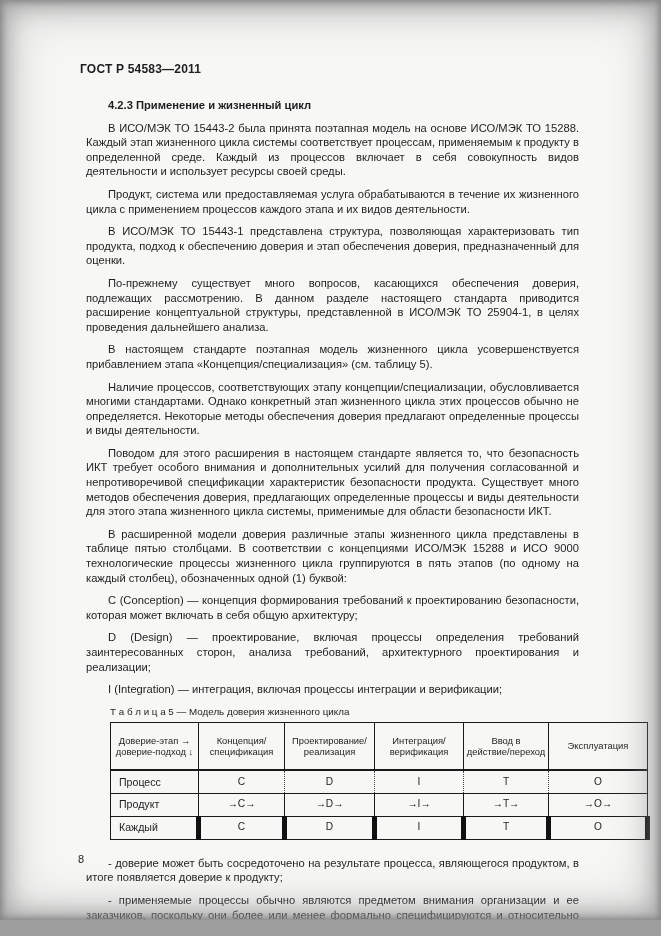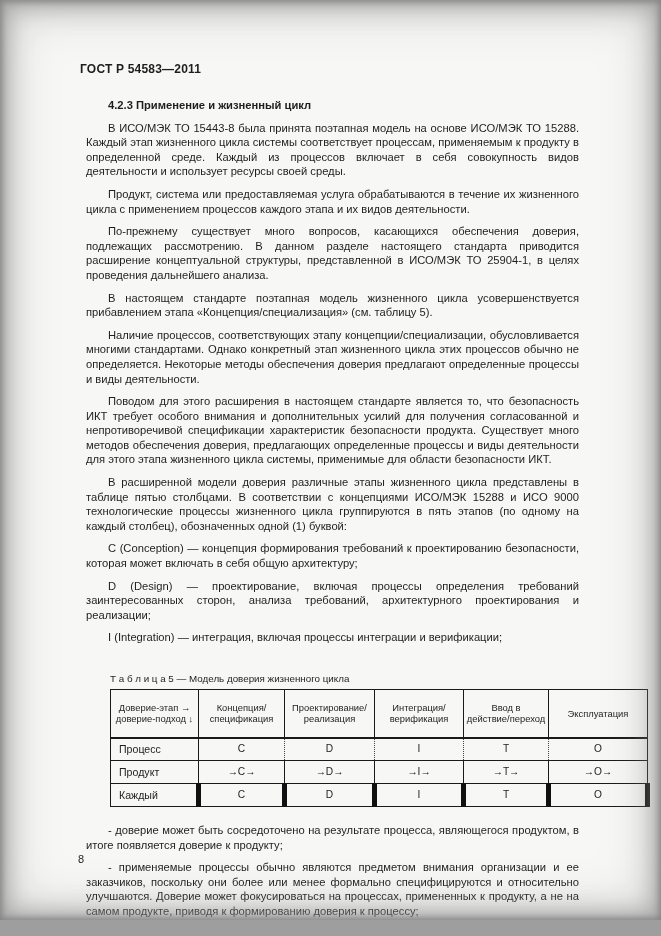--- a/index.html
+++ b/index.html
@@ -20,21 +20,21 @@
   .doc-header {
     position:absolute; left:80px; top:62px;
     font-size:12px; font-weight:700; letter-spacing:0.2px;
   }
   .content {
     position:absolute; left:78px; top:90px; width:509px;
     font-size:11.2px; line-height:14.6px; text-align:justify;
   }
   .content p { margin:8px; text-indent:22px; }
   .sec-heading { font-weight:700; text-indent:22px; margin:0; }
-  .twrap { width:537px; margin-top:28px;padding-left:32px; }
+  .twrap { width:537px; margin-top:9px;padding-left:32px; }
   .tcaption {
     font-size:9.8px; text-align:left; text-indent:0;
     margin:0 0 4px 0; line-height:12px;
   }
   table.lc {
     border-collapse:collapse; width:537px; table-layout:fixed;
     font-size:10.2px;
   }
   table.lc th, table.lc td { border:1px solid #1a1a1a; }
   table.lc th {
@@ -56,22 +56,23 @@
 </head>
 <body>
 
 <div class="scan">
   <div class="vignette"></div>
 
   <div class="doc-header">ГОСТ Р 54583—2011</div>
 
   <div class="content">
     <p class="sec-heading">4.2.3  Применение и жизненный цикл</p>
-    <p>В ИСО/МЭК ТО 15443-8 была принята поэтапная модель на основе ИСО/МЭК ТО 15288. Каждый этап жизненного цикла системы соответствует процессам, применяемым к продукту в определенной среде. Каждый из процессов включает в себя совокупность видов деятельности и использует ресурсы своей среды.</p>
+    <p>В ИСО/МЭК ТО 15443-2 была принята поэтапная модель на основе ИСО/МЭК ТО 15288. Каждый этап жизненного цикла системы соответствует процессам, применяемым к продукту в определенной среде. Каждый из процессов включает в себя совокупность видов деятельности и использует ресурсы своей среды.</p>
     <p>Продукт, система или предоставляемая услуга обрабатываются в течение их жизненного цикла с применением процессов каждого этапа и их видов деятельности.</p>
+    <p>В ИСО/МЭК ТО 15443-1 представлена структура, позволяющая характеризовать тип продукта, подход к обеспечению доверия и этап обеспечения доверия, предназначенный для оценки.</p>
     <p>По-прежнему существует много вопросов, касающихся обеспечения доверия, подлежащих рассмотрению. В данном разделе настоящего стандарта приводится расширение концептуальной структуры, представленной в ИСО/МЭК ТО 25904-1, в целях проведения дальнейшего анализа.</p>
     <p>В настоящем стандарте поэтапная модель жизненного цикла усовершенствуется прибавлением этапа «Концепция/специализация» (см. таблицу 5).</p>
     <p>Наличие процессов, соответствующих этапу концепции/специализации, обусловливается многими стандартами. Однако конкретный этап жизненного цикла этих процессов обычно не определяется. Некоторые методы обеспечения доверия предлагают определенные процессы и виды деятельности.</p>
     <p>Поводом для этого расширения в настоящем стандарте является то, что безопасность ИКТ требует особого внимания и дополнительных усилий для получения согласованной и непротиворечивой спецификации характеристик безопасности продукта. Существует много методов обеспечения доверия, предлагающих определенные процессы и виды деятельности для этого этапа жизненного цикла системы, применимые для области безопасности ИКТ.</p>
     <p>В расширенной модели доверия различные этапы жизненного цикла представлены в таблице пятью столбцами. В соответствии с концепциями ИСО/МЭК 15288 и ИСО 9000 технологические процессы жизненного цикла группируются в пять этапов (по одному на каждый столбец), обозначенных одной (1) буквой:</p>
     <p>С (Conception) — концепция формирования требований к проектированию безопасности, которая может включать в себя общую архитектуру;</p>
     <p>D (Design) — проектирование, включая процессы определения требований заинтересованных сторон, анализа требований, архитектурного проектирования и реализации;</p>
     <p>I (Integration) — интеграция, включая процессы интеграции и верификации;</p>
 
     <div class="twrap">

